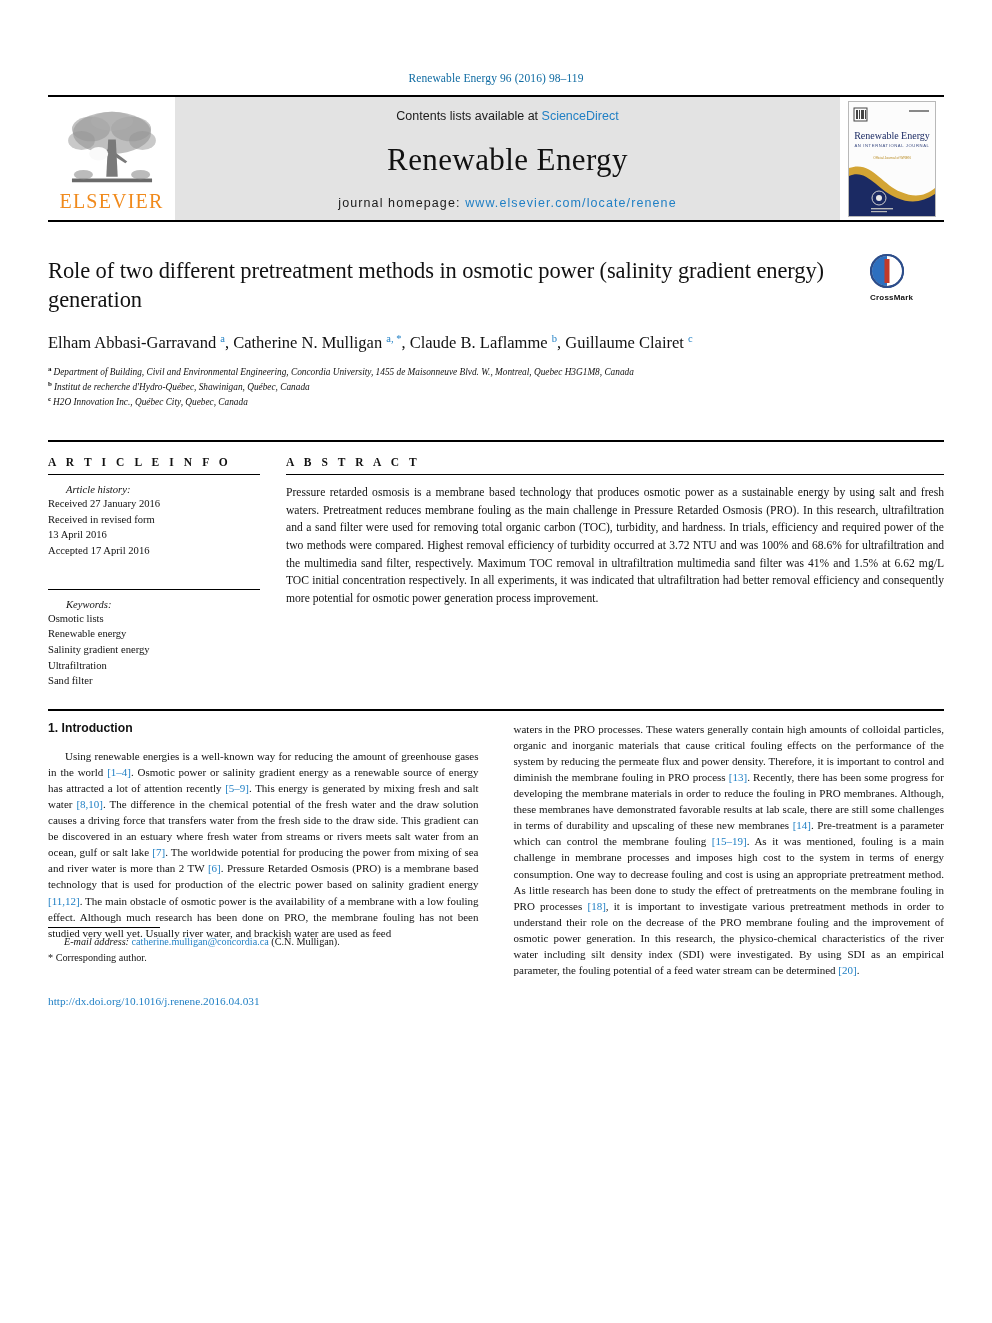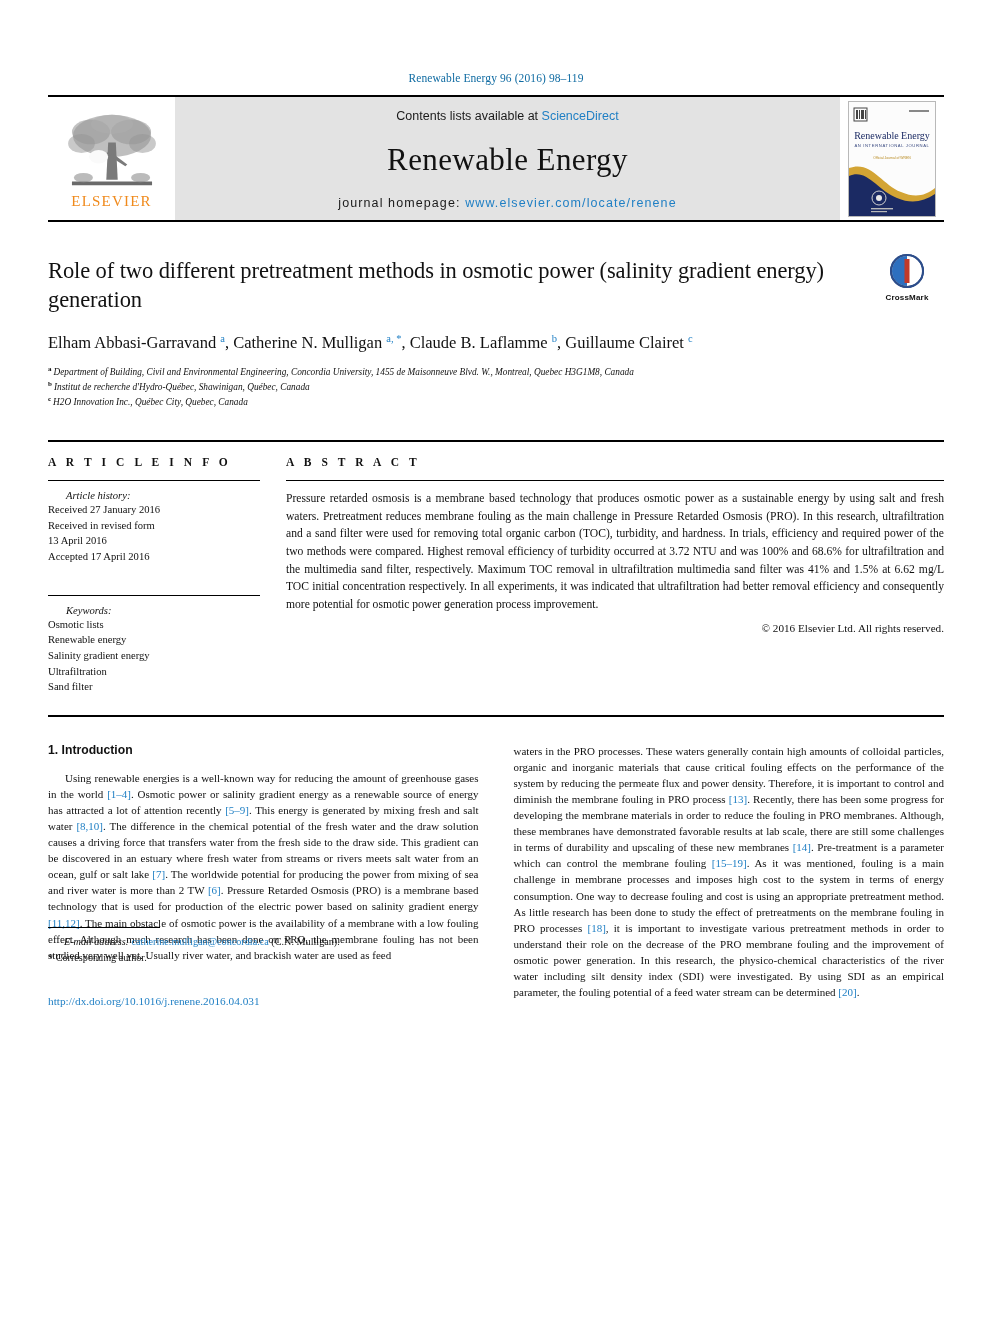--- a/index.html
+++ b/index.html
@@ -52,21 +52,21 @@
     justify-content: center;
     padding: 4px 0 2px 0;
     box-sizing: border-box;
   }
   .elsevier-tree {
     width: 96px;
     height: 82px;
   }
   .elsevier-word {
     font-family: "Liberation Serif", serif;
-    font-size: 15px;
+    font-size: 20px;
     letter-spacing: 1.2px;
     color: #f08a1c;
     line-height: 1;
     margin-top: 1px;
   }
 
   .journal-block {
     flex: 1 1 auto;
     background: #e3e3e3;
     display: flex;
@@ -130,21 +130,20 @@
     color: #111;
     margin: 0;
     max-width: 790px;
     letter-spacing: -0.1px;
   }
   .crossmark {
     position: absolute;
     right: 0;
     top: -2px;
     width: 74px;
-    text-align: center;
   }
   .crossmark-badge {
     width: 34px;
     height: 34px;
     margin: 0 auto;
   }
   .crossmark-label {
     font-family: "Liberation Sans", sans-serif;
     font-size: 8px;
     font-weight: bold;
@@ -202,21 +201,21 @@
   }
   .col-abstract {
     flex: 1 1 auto;
   }
   .section-head {
     font-family: "Liberation Serif", serif;
     font-size: 11.5px;
     font-weight: bold;
     letter-spacing: 3.6px;
     color: #111;
-    margin-bottom: 12px;
+    margin-bottom: 6px;
   }
   .rule {
     border-top: 1.6px solid #000;
     margin-bottom: 9px;
   }
   .info-label {
     font-family: "Liberation Serif", serif;
     font-style: italic;
     font-size: 10.6px;
     color: #111;
@@ -242,21 +241,21 @@
   .copyright {
     text-align: right;
     font-family: "Liberation Serif", serif;
     font-size: 11.2px;
     margin-top: 9px;
     color: #111;
   }
 
   
   .body-cols {
-    margin: 26px 48px 0 48px;
+    margin: 10px 48px 0 48px;
     display: flex;
     gap: 35px;
   }
   .body-col {
     flex: 1 1 0;
     min-width: 0;
   }
   .h2 {
     font-family: "Liberation Sans", sans-serif;
     font-size: 12.2px;
@@ -434,21 +433,20 @@
         <div class="info-line">Salinity gradient energy</div>
         <div class="info-line">Ultrafiltration</div>
         <div class="info-line">Sand filter</div>
       </div>
     </div>
 
     <div class="col-abstract">
       <div class="section-head">A B S T R A C T</div>
       <div class="rule"></div>
       <div class="abstract-body">Pressure retarded osmosis is a membrane based technology that produces osmotic power as a sustainable energy by using salt and fresh waters. Pretreatment reduces membrane fouling as the main challenge in Pressure Retarded Osmosis (PRO). In this research, ultrafiltration and a sand filter were used for removing total organic carbon (TOC), turbidity, and hardness. In trials, efficiency and required power of the two methods were compared. Highest removal efficiency of turbidity occurred at 3.72 NTU and was 100% and 68.6% for ultrafiltration and the multimedia sand filter, respectively. Maximum TOC removal in ultrafiltration multimedia sand filter was 41% and 1.5% at 6.62 mg/L TOC initial concentration respectively. In all experiments, it was indicated that ultrafiltration had better removal efficiency and consequently more potential for osmotic power generation process improvement.</div>
-      <div class="copyright">© 2016 Elsevier Ltd. All rights reserved.</div>
     </div>
   </div>
 
   <div class="body-cols">
     <div class="body-col">
       <div class="h2">1. Introduction</div>
       <p class="para"><span>Using renewable energies is a well-known way for reducing the amount of greenhouse gases in the world </span><span class="ref">[1–4]</span><span>. Osmotic power or salinity gradient energy as a renewable source of energy has attracted a lot of attention recently </span><span class="ref">[5–9]</span><span>. This energy is generated by mixing fresh and salt water </span><span class="ref">[8,10]</span><span>. The difference in the chemical potential of the fresh water and the draw solution causes a driving force that transfers water from the fresh side to the draw side. This gradient can be discovered in an estuary where fresh water from streams or rivers meets salt water from an ocean, gulf or salt lake </span><span class="ref">[7]</span><span>. The worldwide potential for producing the power from mixing of sea and river water is more than 2 TW </span><span class="ref">[6]</span><span>. Pressure Retarded Osmosis (PRO) is a membrane based technology that is used for production of the electric power based on salinity gradient energy </span><span class="ref">[11,12]</span><span>. The main obstacle of osmotic power is the availability of a membrane with a low fouling effect. Although much research has been done on PRO, the membrane fouling has not been studied very well yet. Usually river water, and brackish water are used as feed</span></p>
     </div>
     <div class="body-col">
       <p class="para noindent"><span>waters in the PRO processes. These waters generally contain high amounts of colloidal particles, organic and inorganic materials that cause critical fouling effects on the performance of the system by reducing the permeate flux and power density. Therefore, it is important to control and diminish the membrane fouling in PRO process </span><span class="ref">[13]</span><span>. Recently, there has been some progress for developing the membrane materials in order to reduce the fouling in PRO membranes. Although, these membranes have demonstrated favorable results at lab scale, there are still some challenges in terms of durability and upscaling of these new membranes </span><span class="ref">[14]</span><span>. Pre-treatment is a parameter which can control the membrane fouling </span><span class="ref">[15–19]</span><span>. As it was mentioned, fouling is a main challenge in membrane processes and imposes high cost to the system in terms of energy consumption. One way to decrease fouling and cost is using an appropriate pretreatment method. As little research has been done to study the effect of pretreatments on the membrane fouling in PRO processes </span><span class="ref">[18]</span><span>, it is important to investigate various pretreatment methods in order to understand their role on the decrease of the PRO membrane fouling and the improvement of osmotic power generation. In this research, the physico-chemical characteristics of the river water including silt density index (SDI) were investigated. By using SDI as an empirical parameter, the fouling potential of a feed water stream can be determined </span><span class="ref">[20]</span><span>.</span></p>

